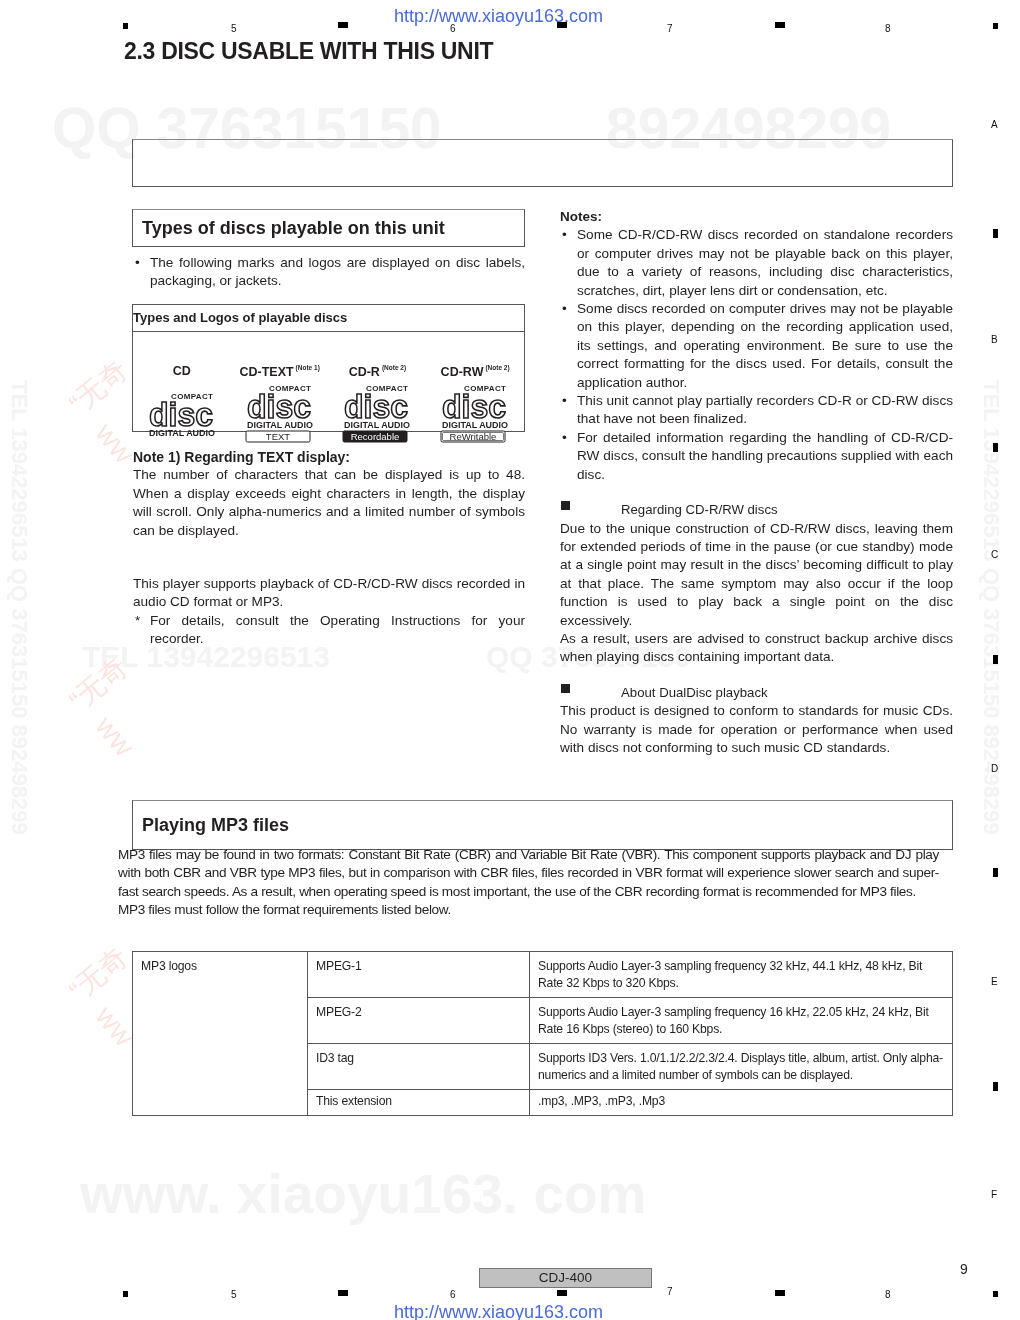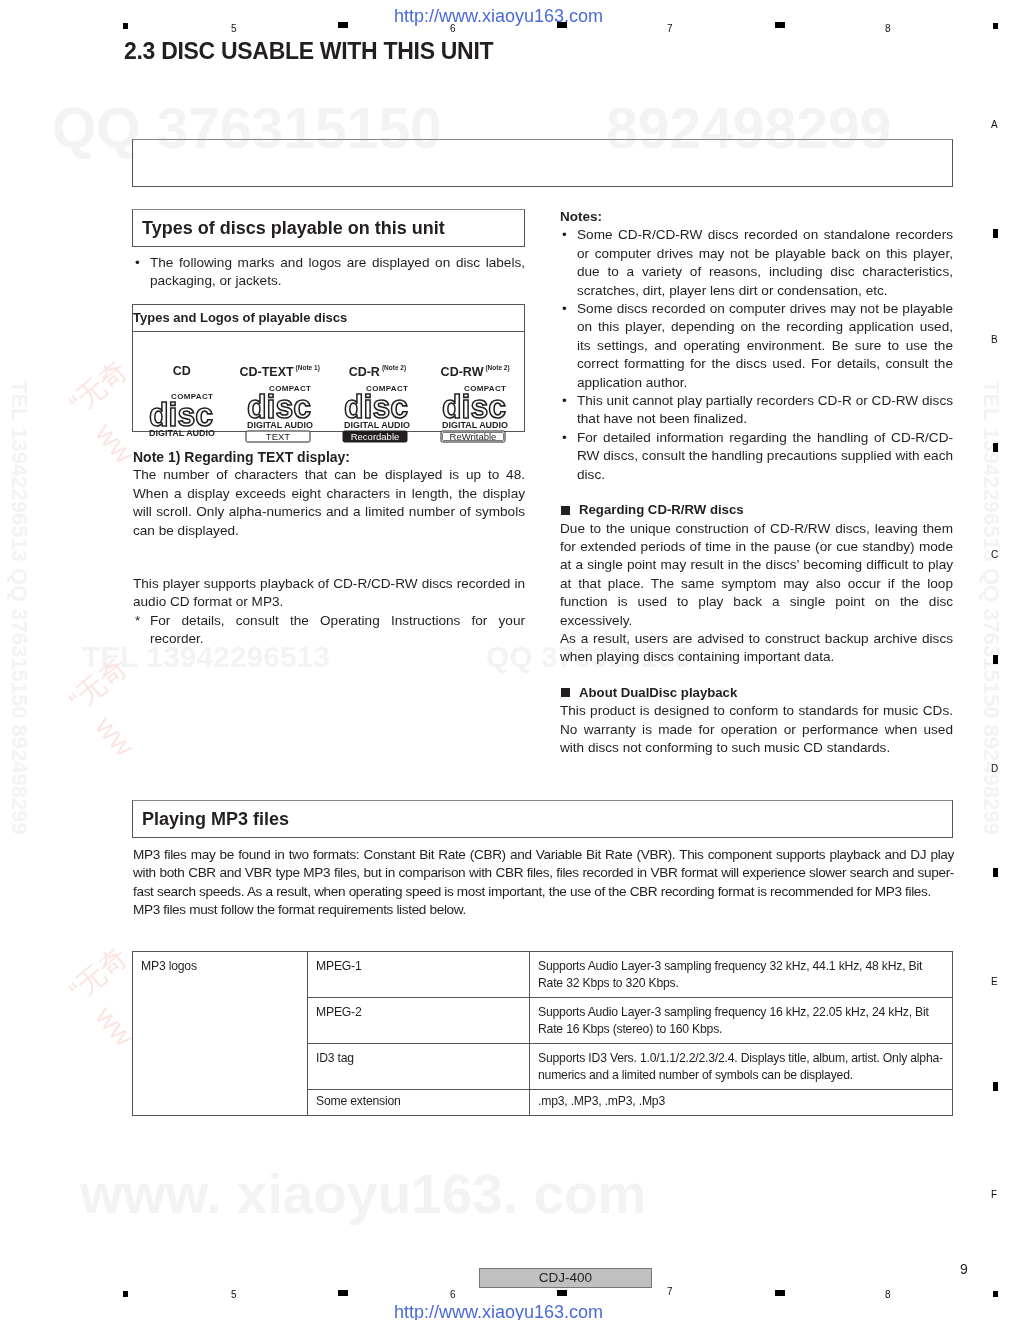--- a/index.html
+++ b/index.html
@@ -40,24 +40,24 @@
 
   .note1 { position: absolute; left: 133px; top: 448px; width: 392px; z-index: 1; }
   .note1 .h { font-weight: bold; font-size: 14px; line-height: 18.4px; }
 
   .cdr-para { position: absolute; left: 133px; top: 575px; width: 392px; z-index: 1; }
   .star-item { position: relative; padding-left: 17px; text-align: justify; }
   .star-item .star { position: absolute; left: 2px; top: 0; }
 
   .notes-col { position: absolute; left: 560px; top: 208px; width: 393px; z-index: 1; }
   .notes-col .h { font-weight: bold; font-size: 13.5px; line-height: 18.4px; }
-  .sub-h { font-weight: bold; font-size: 13.2px; line-height: 18.4px; display: flex; align-items: center; }
+  .sub-h { font-weight: normal; font-size: 13.2px; line-height: 18.4px; display: flex; align-items: flex-start; gap: 42px; }
   .sub-h .sq { display: inline-block; width: 9px; height: 9px; background: #231f20; margin-right: 9px; margin-left: 1px; }
 
-  .mp3-para { position: absolute; left: 133px; top: 846px; width: 821px; z-index: 1; font-size: 13.6px; line-height: 18.4px; text-align: justify; letter-spacing: -0.35px; }
+  .mp3-para { position: absolute; left: 118px; top: 846px; width: 821px; z-index: 1; font-size: 13.6px; line-height: 18.4px; text-align: justify; letter-spacing: -0.35px; }
 
   .mp3-table { position: absolute; left: 132px; top: 951px; width: 821px; border-collapse: collapse; z-index: 1; font-size: 12.2px; line-height: 17px; letter-spacing: -0.2px; }
   .mp3-table td { border: 1px solid #555; vertical-align: top; padding: 6px 8px 5px 8px; }
   .mp3-table td.c1 { width: 175px; }
   .mp3-table td.c2 { width: 222px; }
 
   .footer-box { position: absolute; left: 479px; top: 1268px; width: 173px; height: 20px; background: #c0c0c0; border: 1px solid #777; font-size: 13.5px; text-align: center; line-height: 18px; z-index: 2; }
   .page-num { position: absolute; left: 960px; top: 1261px; font-size: 14px; z-index: 2; }
 </style>
 </head>
@@ -198,21 +198,21 @@
   <p>Due to the unique construction of CD-R/RW discs, leaving them for extended periods of time in the pause (or cue standby) mode at a single point may result in the discs’ becoming difficult to play at that place. The same symptom may also occur if the loop function is used to play back a single point on the disc excessively.</p>
   <p>As a result, users are advised to construct backup archive discs when playing discs containing important data.</p>
 
   <div class="sub-h" style="margin-top:17px;">
     <span class="sq"></span>
     <span>About DualDisc playback</span>
   </div>
   <p>This product is designed to conform to standards for music CDs. No warranty is made for operation or performance when used with discs not conforming to such music CD standards.</p>
 </div>
 
-<div class="head-box" style="left:132px; top:800px; width:821px; height:38px;">
+<div class="head-box" style="left:132px; top:800px; width:821px; height:50px;">
   <span>Playing MP3 files</span>
 </div>
 
 <div class="mp3-para">
   <p>MP3 files may be found in two formats: Constant Bit Rate (CBR) and Variable Bit Rate (VBR). This component supports playback and DJ play with both CBR and VBR type MP3 files, but in comparison with CBR files, files recorded in VBR format will experience slower search and super-fast search speeds. As a result, when operating speed is most important, the use of the CBR recording format is recommended for MP3 files.</p>
   <p>MP3 files must follow the format requirements listed below.</p>
 </div>
 
 <table class="mp3-table">
   <tbody>
@@ -223,20 +223,20 @@
     </tr>
     <tr>
       <td class="c2">MPEG-2</td>
       <td>Supports Audio Layer-3 sampling frequency 16 kHz, 22.05 kHz, 24 kHz, Bit Rate 16 Kbps (stereo) to 160 Kbps.</td>
     </tr>
     <tr>
       <td class="c2">ID3 tag</td>
       <td>Supports ID3 Vers. 1.0/1.1/2.2/2.3/2.4. Displays title, album, artist. Only alpha-numerics and a limited number of symbols can be displayed.</td>
     </tr>
     <tr>
-      <td class="c2" style="padding-top:3px;">Some extension</td>
+      <td class="c2" style="padding-top:3px;">This extension</td>
       <td style="padding-top:3px;">.mp3, .MP3, .mP3, .Mp3</td>
     </tr>
   </tbody>
 </table>
 
 <div class="footer-box">CDJ-400</div>
 <div class="page-num">9</div>
 
 </body></html>

